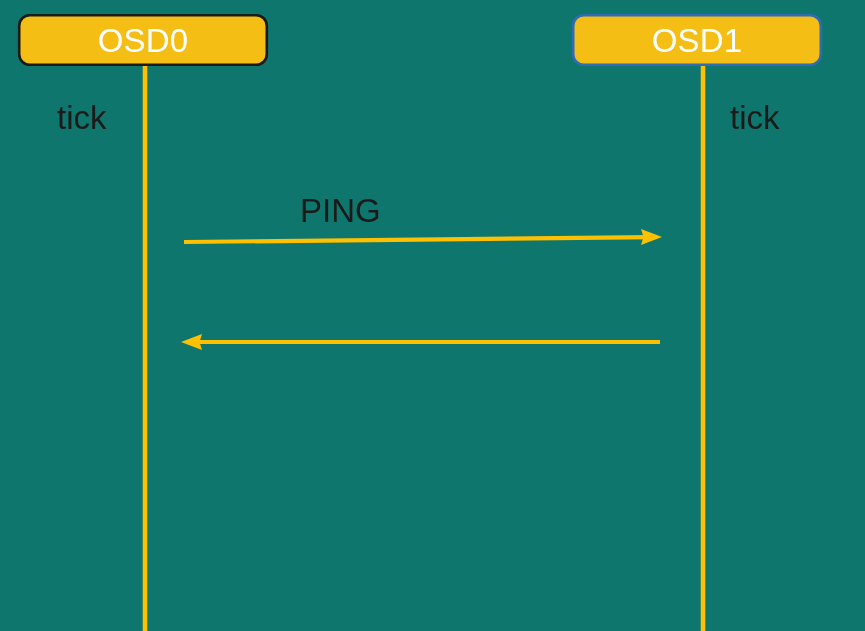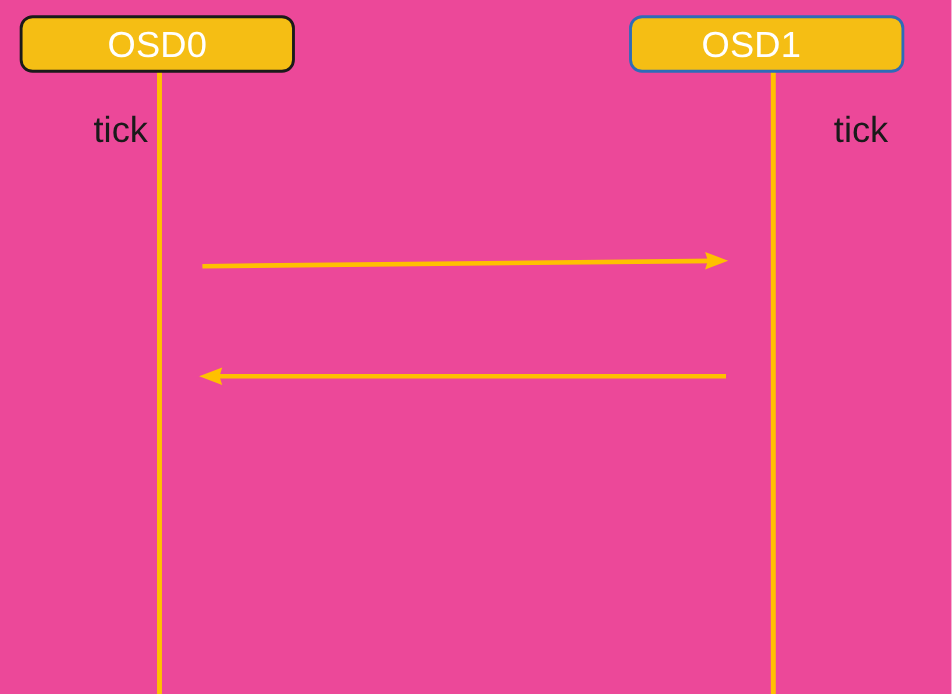--- a/index.html
+++ b/index.html
@@ -7,21 +7,21 @@
     padding: 0;
     background: #ffffff;
   }
   body {
     font-family: "Liberation Sans", sans-serif;
   }
   #canvas {
     position: relative;
     width: 865px;
     height: 631px;
-    background: #ec4899;
+    background: #0f766e;
     overflow: hidden;
   }
   .diagram-svg {
     position: absolute;
     left: 0;
     top: 0;
     width: 865px;
     height: 631px;
   }
   .lifeline-label {
@@ -33,21 +33,20 @@
     white-space: nowrap;
     letter-spacing: 0.2px;
   }
   .plain-label {
     position: absolute;
     color: #1a1a1a;
     font-size: 33px;
     font-family: "Liberation Sans", sans-serif;
     line-height: 1;
     white-space: nowrap;
-    margin-left: 28px;
   }
   .hit-zone {
     position: absolute;
   }
 </style>
 </head>
 <body>
 
 <div id="canvas">
 
@@ -67,26 +66,27 @@
       <polygon points="181,342 202,334 199.5,342 202,350" fill="#FFC000"></polygon>
     </g>
 
     <rect x="19.2" y="15.2" width="247.6" height="49.6" rx="10.5" ry="10.5" fill="#F5BE14" stroke="#1A1A1A" stroke-width="2.6"></rect>
 
     <rect x="573.2" y="15.2" width="247.6" height="49.6" rx="10.5" ry="10.5" fill="#F5BE14" stroke="#2E6CB8" stroke-width="2.6"></rect>
   </svg>
 
   <div class="lifeline-label" style="left:18px; top:24px; width:250px; text-align:center;">OSD0</div>
 
-  <div class="lifeline-label" style="left:558px; top:24px; width:250px; text-align:center;">OSD1</div>
+  <div class="lifeline-label" style="left:572px; top:24px; width:250px; text-align:center;">OSD1</div>
 
   <div class="plain-label" style="left:57px; top:101px;">tick</div>
 
   <div class="plain-label" style="left:730px; top:101px;">tick</div>
 
+  <div class="plain-label" style="left:300px; top:194px;">PING</div>
 
 
   <div class="hit-zone" style="left:184px; top:225px; width:480px; height:34px;"></div>
   <div class="hit-zone" style="left:181px; top:327px; width:480px; height:32px;"></div>
   <div class="hit-zone" style="left:138px; top:66px; width:14px; height:565px;"></div>
   <div class="hit-zone" style="left:696px; top:66px; width:14px; height:565px;"></div>
 
 </div>
 
 </body></html>

